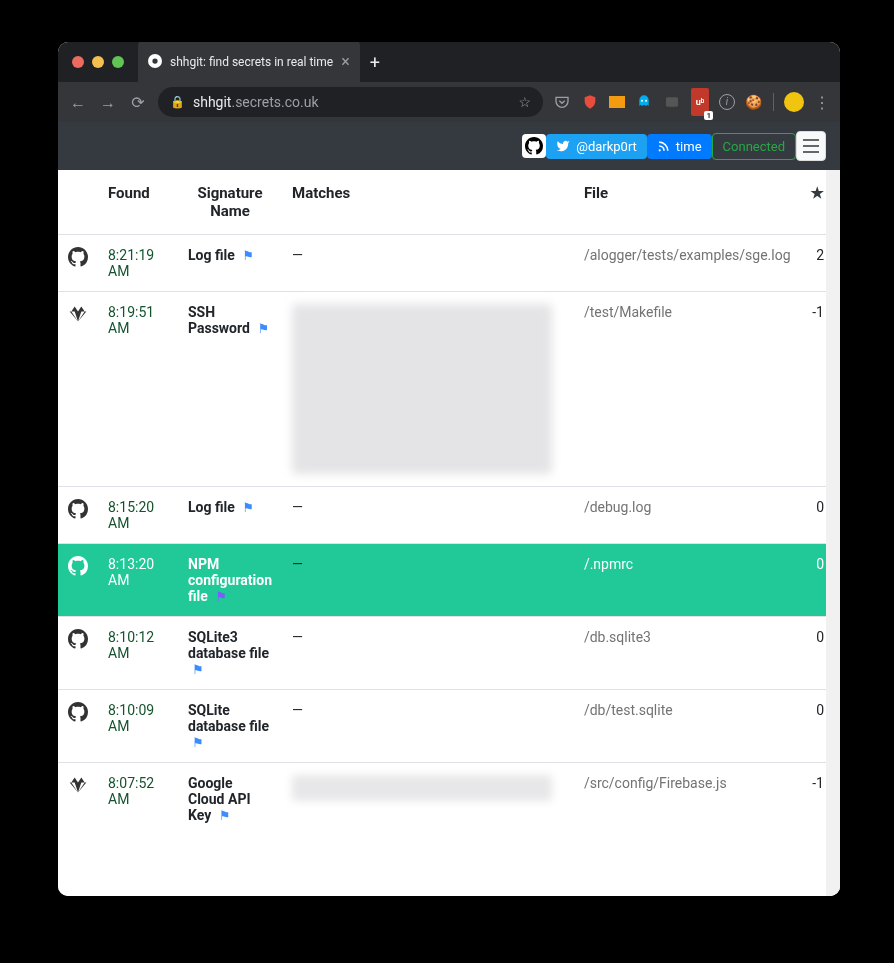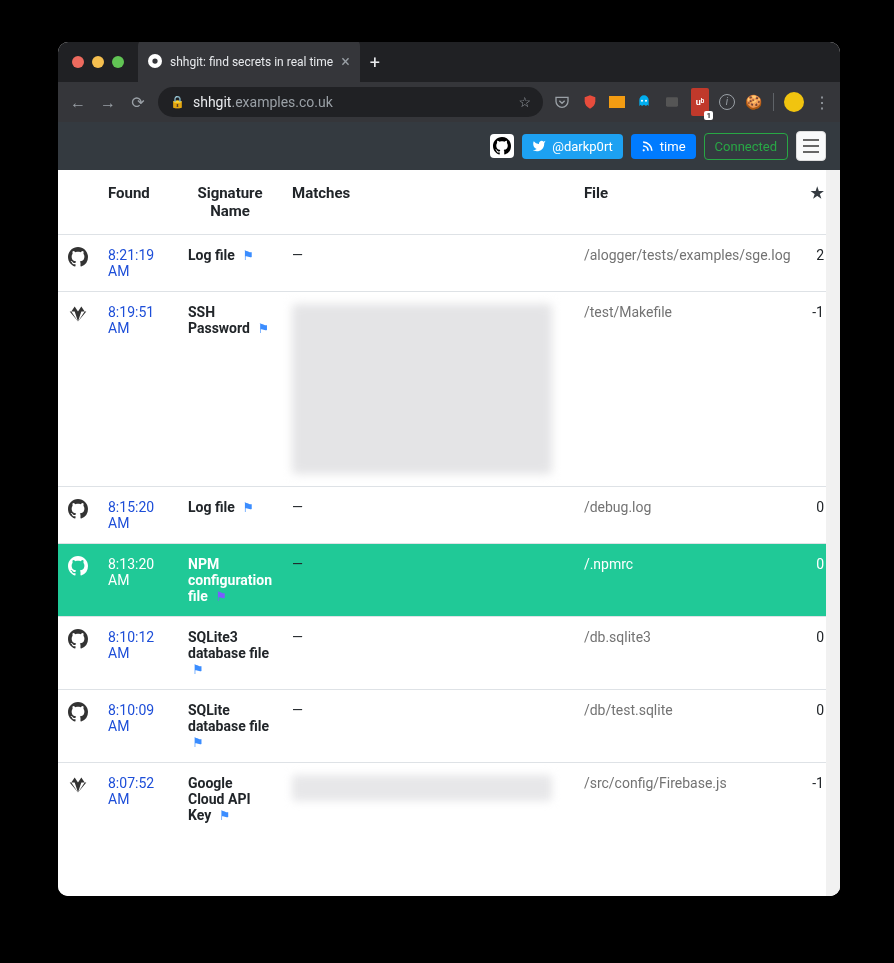--- a/index.html
+++ b/index.html
@@ -27,40 +27,40 @@
 .ext.shield svg { width: 16px; height: 16px; }
 .ext.mail { width: 16px; height: 12px; background: #f39c12; }
 .ext.ghost { color: #00aef0; }
 .ext.ub { width: 18px; height: 28px; background: #c0392b; color: #fff; font-size: 9px; font-weight: bold; display: flex; align-items: center; justify-content: center; border-radius: 2px; }
 .ext.ub .badge { position: absolute; bottom: -4px; right: -4px; background: #fff; color: #333; font-size: 8px; padding: 0 2px; border-radius: 2px; }
 .ext.info { color: #9aa0a6; border: 1px solid #9aa0a6; border-radius: 50%; width: 16px; height: 16px; font-size: 10px; font-style: italic; line-height: 12px; }
 .ext.cookie { color: #8b5a2b; }
 .ext.hack { width: 20px; height: 20px; background: #f1c40f; border-radius: 50%; }
 .divider { width: 1px; height: 18px; background: #5f6368; }
 .menu-dots { color: #9aa0a6; font-size: 16px; }
-.appheader { height: 48px; background: #343a40; display: flex; align-items: center; justify-content: flex-end; padding: 0 14px; gap: 8px; }
+.appheader { height: 48px; background: #343a40; display: flex; align-items: center; justify-content: flex-end; padding: 0 14px; gap: 0; }
 .ghbtn { width: 24px; height: 24px; background: #fff; border-radius: 4px; display: flex; align-items: center; justify-content: center; }
 .ghbtn svg { width: 18px; height: 18px; }
 .btn { display: flex; align-items: center; gap: 6px; padding: 5px 10px; border-radius: 4px; font-size: 13px; color: #fff; }
 .btn-tw { background: #1da1f2; }
 .btn-blog { background: #007bff; }
 .btn-conn { border: 1px solid #28a745; color: #28a745; background: transparent; }
 .hamburger { width: 30px; height: 30px; background: #f8f9fa; border: 1px solid #ddd; border-radius: 4px; display: flex; flex-direction: column; justify-content: center; align-items: center; gap: 4px; }
 .hamburger span { width: 16px; height: 2px; background: #666; }
 .content { background: #fff; height: calc(100% - 128px); overflow-y: auto; }
 .scrollbar { position: absolute; right: 0; top: 128px; width: 14px; height: calc(100% - 128px); background: #f1f1f1; }
 table { width: 100%; border-collapse: collapse; }
 thead th { text-align: left; font-weight: bold; font-size: 15px; color: #212529; padding: 14px 10px; vertical-align: top; }
 thead th:first-child { width: 40px; }
 thead th.star { text-align: right; padding-right: 16px; }
 tbody tr { border-top: 1px solid #dee2e6; }
 tbody td { padding: 12px 10px; font-size: 14px; vertical-align: top; color: #212529; }
 tbody td:first-child { width: 40px; text-align: center; }
 .src-icon svg { width: 20px; height: 20px; }
-.time { color: #1d4ed8; }
+.time { color: #14532d; }
 .sig { font-weight: bold; color: #212529; }
 .flag { color: #3b8dff; margin-left: 4px; font-size: 13px; }
 .match-em { color: #212529; }
 .match-blur { width: 260px; height: 170px; background: #e4e4e6; border-radius: 4px; filter: blur(5px); }
 .match-blur-sm { width: 260px; height: 26px; background: #e7e7e9; border-radius: 4px; filter: blur(4px); }
 .file-link { color: #737373; }
 .star-col { text-align: right; padding-right: 16px; }
 .star-head { color: #343a40; }
 tr.highlight { background: #20c997; }
 tr.highlight td, tr.highlight .file-link, tr.highlight .sig, tr.highlight .time { color: #fff; }
@@ -94,21 +94,21 @@
     </div>
     <span class="newtab">+</span>
   </div>
 
   <div class="toolbar">
     <span class="nav-icon">←</span>
     <span class="nav-icon">→</span>
     <span class="nav-icon">⟳</span>
     <div class="urlbar">
       <span class="lock">🔒</span>
-      <span class="url-text"><span>shhgit</span><span class="subtle">.examples.co.uk</span></span>
+      <span class="url-text"><span>shhgit</span><span class="subtle">.secrets.co.uk</span></span>
       <span style="margin-left:auto;color:#9aa0a6;">☆</span>
     </div>
     <div class="ext-icons">
       <span class="ext pocket">
         <svg viewBox="0 0 24 24" width="16" height="16" fill="none" stroke="#9aa0a6" stroke-width="2">
             <path d="M3 5h18v6a9 9 0 0 1-18 0V5z"></path>
             <path d="M8 10l4 4 4-4"></path>
           </svg>
       </span>
       <span class="ext shield">

